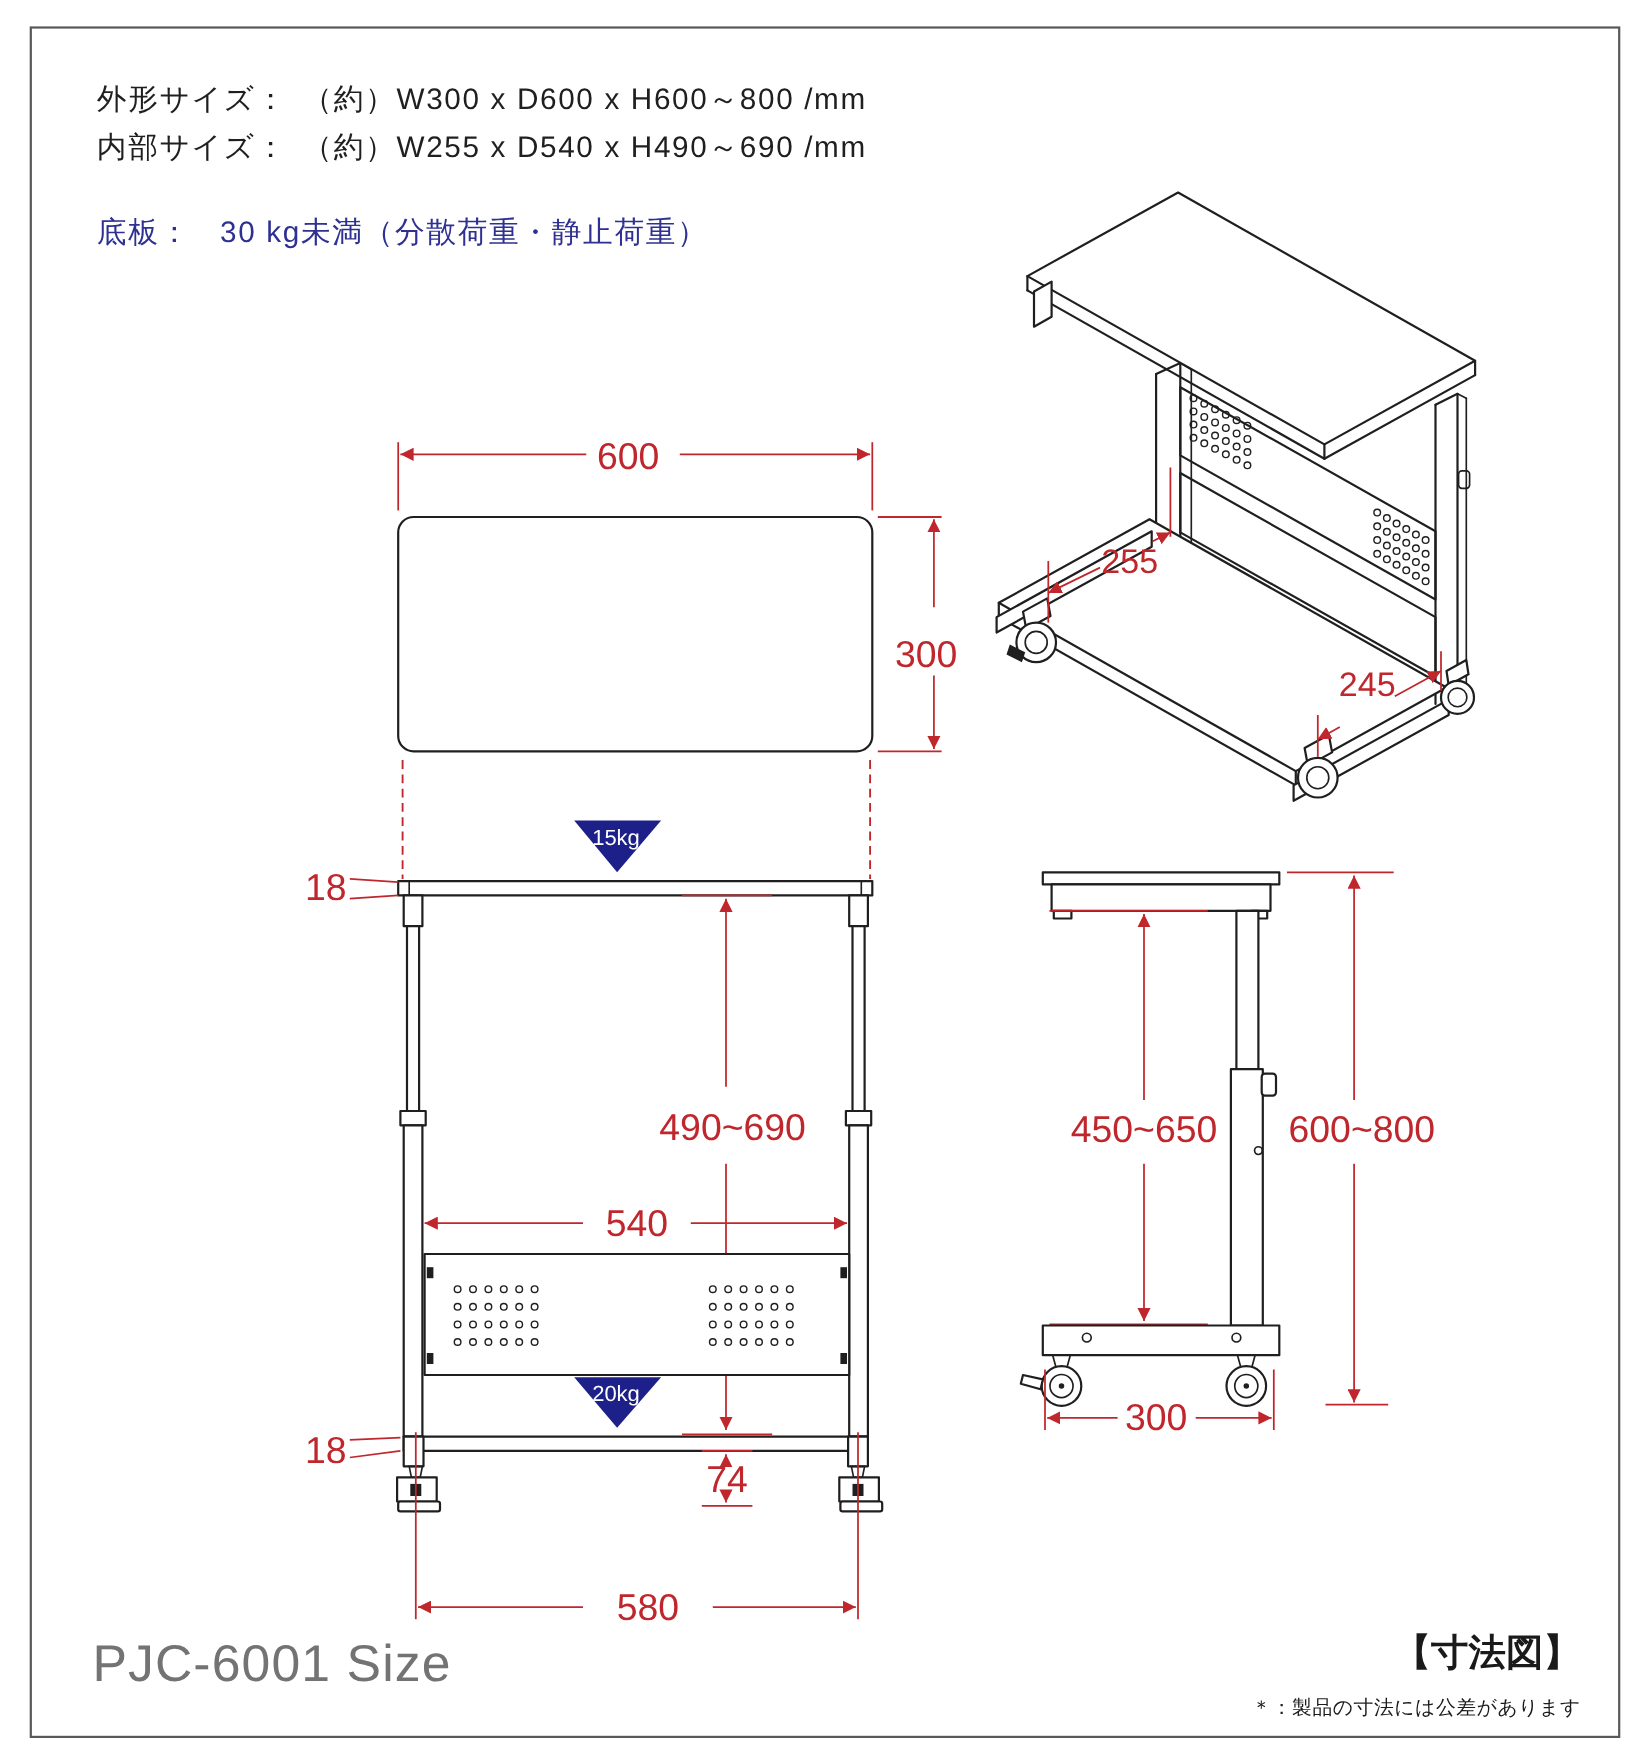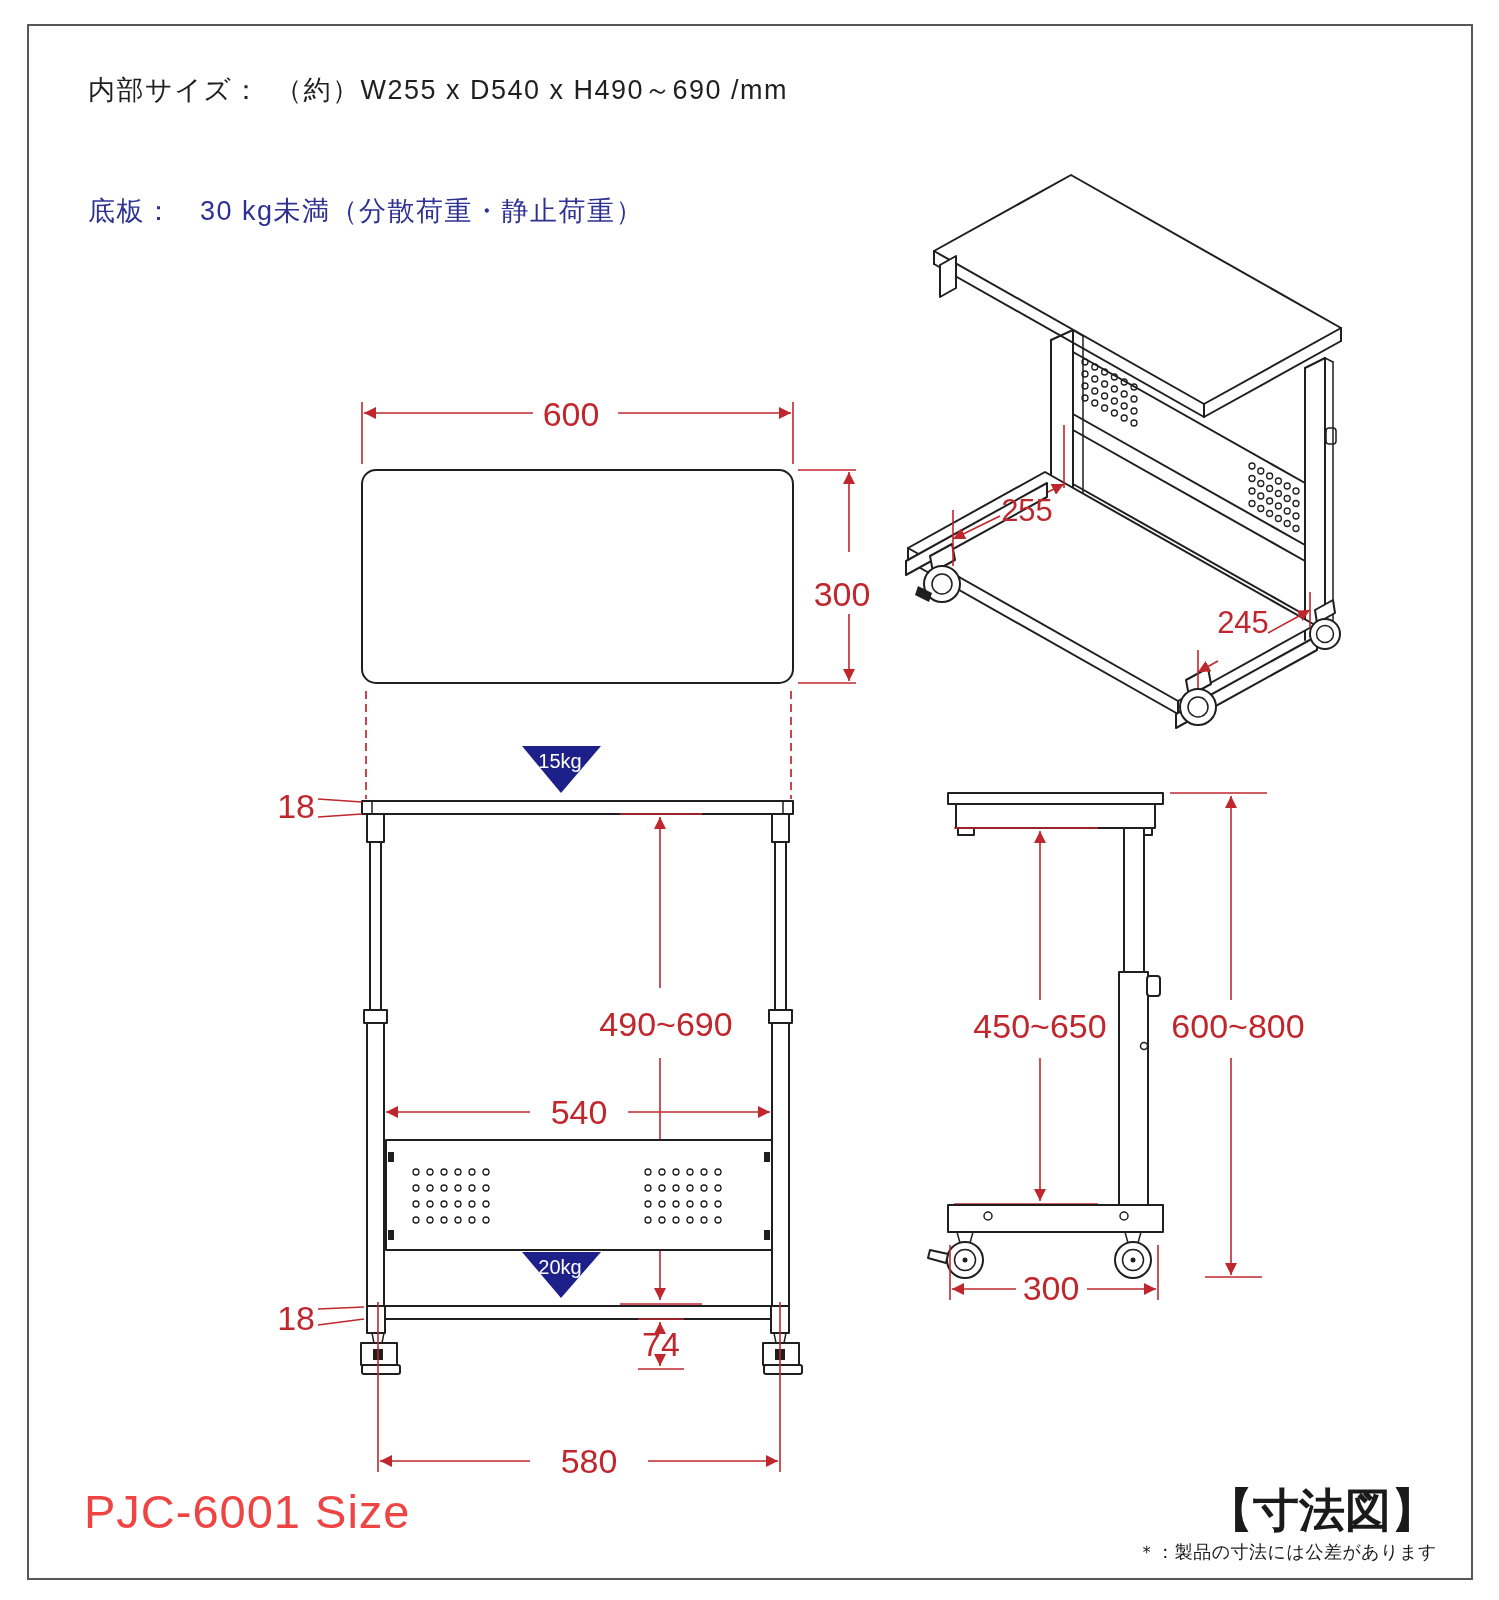--- a/index.html
+++ b/index.html
@@ -6,22 +6,22 @@
   body{width:1499px;height:1600px;position:relative;overflow:hidden;
        font-family:"Liberation Sans","DejaVu Sans",sans-serif;color:#1f1f1f;}
   .frame{position:absolute;left:27px;top:24px;width:1446px;height:1556px;
          border:2px solid #58585a;box-sizing:border-box;}
   
   .spec{position:absolute;left:88px;top:68px;font-size:27px;letter-spacing:1.5px;line-height:44px;white-space:nowrap;}
   .spec .lbl{margin-right:14px;}
   .load{position:absolute;left:88px;top:190px;font-size:27px;letter-spacing:1.5px;line-height:43px;
         color:var(--navytext,#2e3192);white-space:nowrap;}
   .load .lbl{display:inline-block;min-width:112px;}
-  .model{position:absolute;left:84px;top:1484px;font-size:47px;letter-spacing:1px;color:#ef4444;}
-  .tag{position:absolute;right:62px;top:1480px;font-size:46px;font-weight:600;color:#1a1a1a;}
+  .model{position:absolute;left:84px;top:1484px;font-size:47px;letter-spacing:1px;color:#737373;}
+  .tag{position:absolute;right:62px;top:1480px;font-size:34px;font-weight:600;color:#1a1a1a;}
   .note{position:absolute;right:62px;top:1540px;font-size:18px;color:#1a1a1a;letter-spacing:0.5px;}
   
   svg.sheet{position:absolute;left:0;top:0;}
   .k{stroke:#1f1f1f;fill:none;stroke-width:2;stroke-linecap:round;stroke-linejoin:round;}
   .kf{stroke:#1f1f1f;fill:#ffffff;stroke-width:2;stroke-linejoin:round;}
   .kt{stroke:#1f1f1f;fill:none;stroke-width:1.5;}
   .r{stroke:var(--red,#c0272d);fill:none;stroke-width:1.6;}
   .rdash{stroke:var(--red,#c0272d);fill:none;stroke-width:1.7;stroke-dasharray:8 5;}
   .rt{fill:var(--red,#c0272d);font-size:34px;font-family:"Liberation Sans","DejaVu Sans",sans-serif;}
   .rts{font-size:31px;}
@@ -29,20 +29,21 @@
   .wt{fill:#ffffff;font-size:20px;font-family:"Liberation Sans","DejaVu Sans",sans-serif;}
   .dots circle{fill:none;stroke:#1f1f1f;stroke-width:1.3;}
   .dk{fill:#1f1f1f;stroke:none;}
 </style>
 </head>
 <body>
 
 <div class="frame"></div>
 
 <div class="spec">
+  <div><span class="lbl">外形サイズ：</span><span>（約）W300 x D600 x H600～800 /mm</span></div>
   <div><span class="lbl">内部サイズ：</span><span>（約）W255 x D540 x H490～690 /mm</span></div>
 </div>
 
 <div class="load">
   <div><span class="lbl">底板：</span><span>30 kg未満（分散荷重・静止荷重）</span></div>
 </div>
 
 <svg class="sheet" width="1499" height="1600" viewBox="0 0 1499 1600">
   <defs>
     <marker id="arr" viewBox="0 0 10 10" refX="10" refY="5" markerWidth="12" markerHeight="12" markerUnits="userSpaceOnUse" orient="auto-start-reverse">

